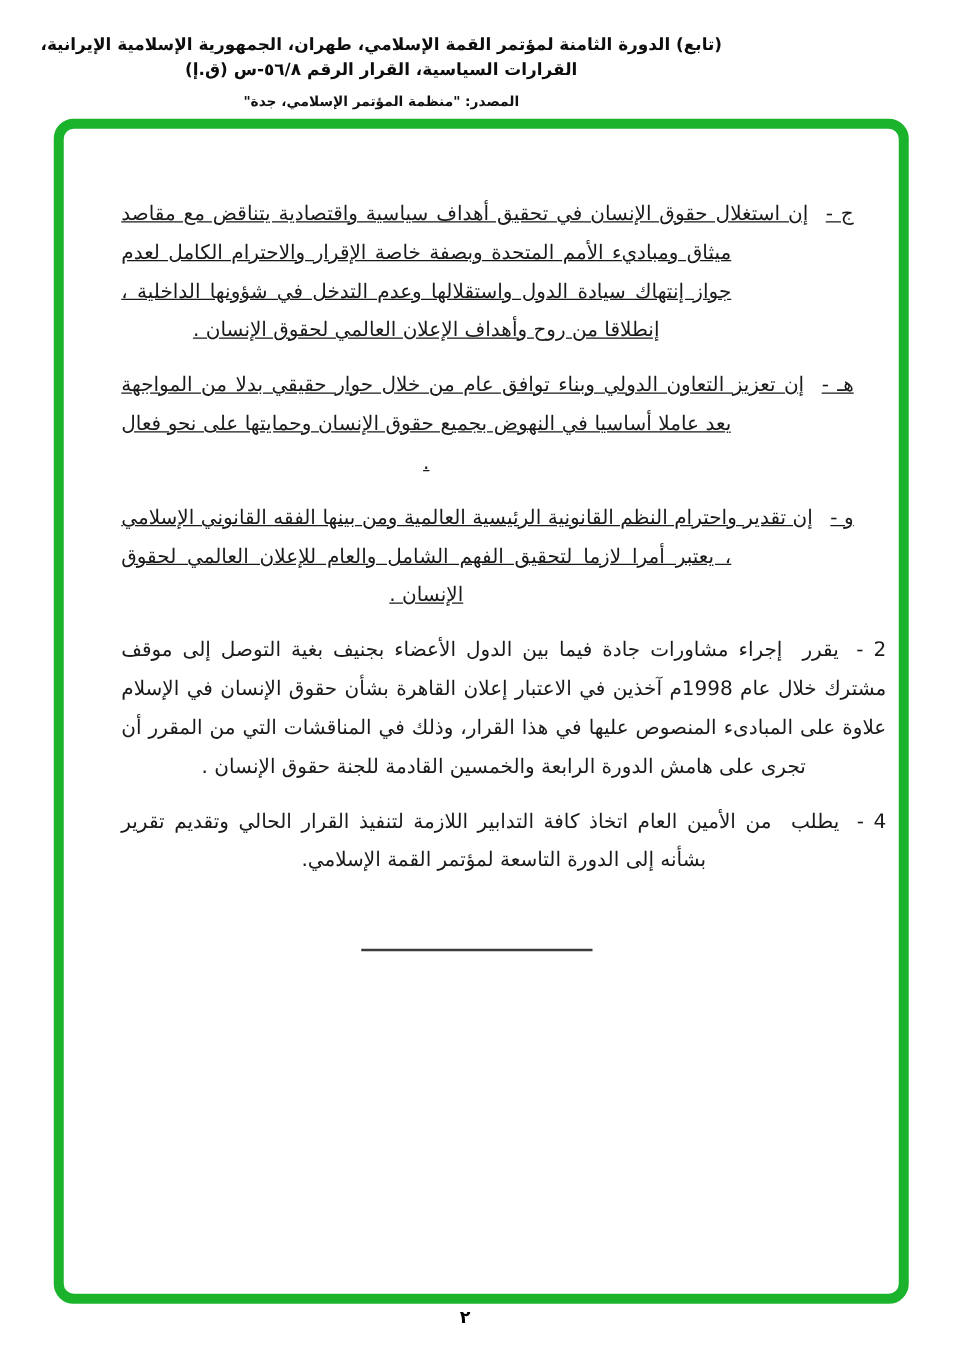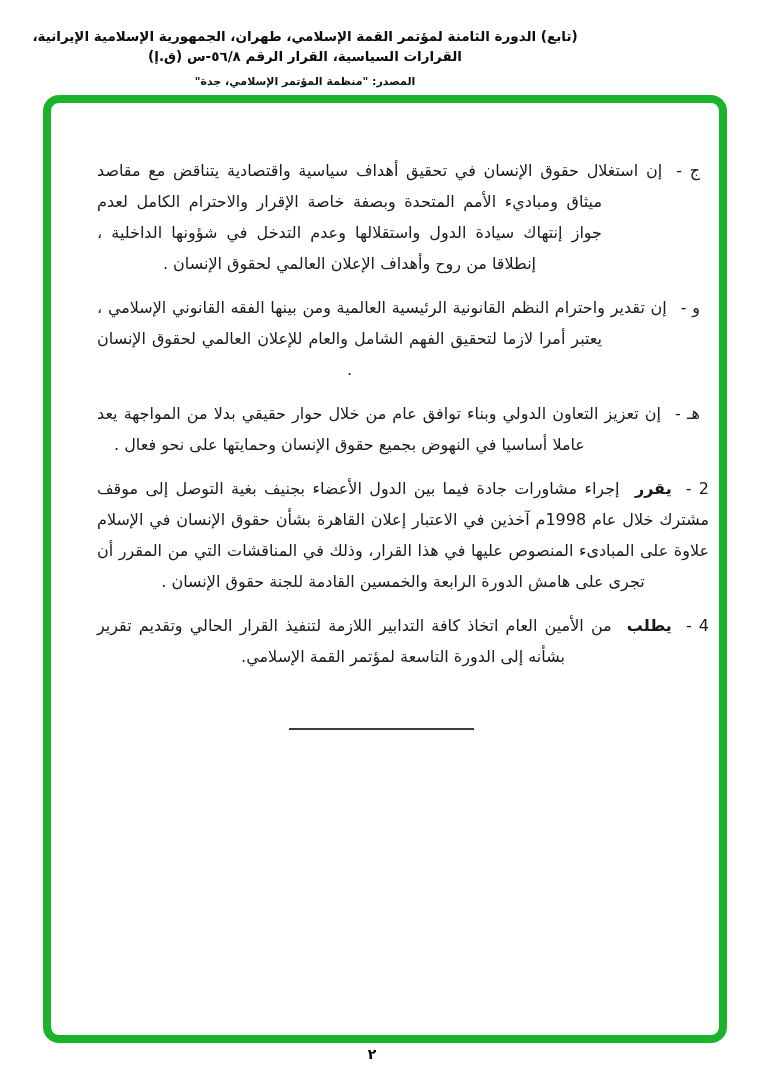--- a/index.html
+++ b/index.html
@@ -31,26 +31,26 @@
     position:absolute;inset:0;
     padding:52px 10px 0 46px;direction:rtl;
   }
 
   .item{
     margin:0 0 13px 0;
     font-size:16px;line-height:31px;color:#1a1a1a;
     text-align:justify;text-align-last:center;
   }
   .item.lettered{
-    margin-right:9px;
-    padding-right:98px;text-indent:-98px;
+    margin-right:26px;
+    padding-right:98px;text-indent:-98px;text-decoration:underline;
   }
   .item.numbered{padding-right:0;text-indent:0;}
   .marker{white-space:nowrap;margin-left:14px;}
-  .verb{font-weight:bold;margin-left:8px;}
+  .verb{font-weight:normal;margin-left:8px;}
 
   .rule{
     width:185px;height:2px;background:#3c3c3c;
     margin:56px 235px 0 auto;
   }
 
   .pagenum{
     position:absolute;top:1046px;left:0;width:744px;
     text-align:center;font-size:14px;font-weight:bold;color:#000;
   }
@@ -64,23 +64,23 @@
     <div class="line1">(تابع) الدورة الثامنة لمؤتمر القمة الإسلامي، طهران، الجمهورية الإسلامية الإيرانية، القرارات السياسية، القرار الرقم ٥٦/٨-س (ق.إ)</div>
     <div class="line2">المصدر:  "منظمة المؤتمر الإسلامي، جدة"</div>
   </div>
 
   <div class="frame" style="border-color: rgb(28, 179, 44);">
     <div class="content">
 
       <p class="item lettered"><span class="marker">ج -</span><span>إن استغلال حقوق الإنسان في تحقيق أهداف سياسية واقتصادية يتناقض مع مقاصد ميثاق ومباديء الأمم المتحدة وبصفة خاصة الإقرار والاحترام الكامل لعدم جواز إنتهاك سيادة الدول واستقلالها وعدم التدخل في شؤونها الداخلية ، إنطلاقا من روح وأهداف الإعلان العالمي لحقوق الإنسان .</span></p>
 
 
+      <p class="item lettered"><span class="marker">هـ -</span><span>إن تعزيز التعاون الدولي وبناء توافق عام من خلال حوار حقيقي بدلا من المواجهة يعد عاملا أساسيا في النهوض بجميع حقوق الإنسان وحمايتها على نحو فعال .</span></p>
+
       <p class="item lettered"><span class="marker">و -</span><span>إن تقدير واحترام النظم القانونية الرئيسية العالمية ومن بينها الفقه القانوني الإسلامي ، يعتبر أمرا لازما لتحقيق الفهم الشامل والعام للإعلان العالمي لحقوق الإنسان .</span></p>
-
-      <p class="item lettered"><span class="marker">هـ -</span><span>إن تعزيز التعاون الدولي وبناء توافق عام من خلال حوار حقيقي بدلا من المواجهة يعد عاملا أساسيا في النهوض بجميع حقوق الإنسان وحمايتها على نحو فعال .</span></p>
 
       <p class="item numbered"><span class="marker">2 -</span><span class="verb">يقرر</span> <span>إجراء مشاورات جادة فيما بين الدول الأعضاء بجنيف بغية التوصل إلى موقف مشترك خلال عام 1998م آخذين في الاعتبار إعلان القاهرة بشأن حقوق الإنسان في الإسلام علاوة على المبادىء المنصوص عليها في هذا القرار، وذلك في المناقشات التي من المقرر أن تجرى على هامش الدورة الرابعة والخمسين القادمة للجنة حقوق الإنسان .</span></p>
 
 
       <p class="item numbered"><span class="marker">4 -</span><span class="verb">يطلب</span> <span>من الأمين العام اتخاذ كافة التدابير اللازمة لتنفيذ القرار الحالي وتقديم تقرير بشأنه إلى الدورة التاسعة لمؤتمر القمة الإسلامي.</span></p>
 
       <div class="rule"></div>
 
     </div>
   </div>

